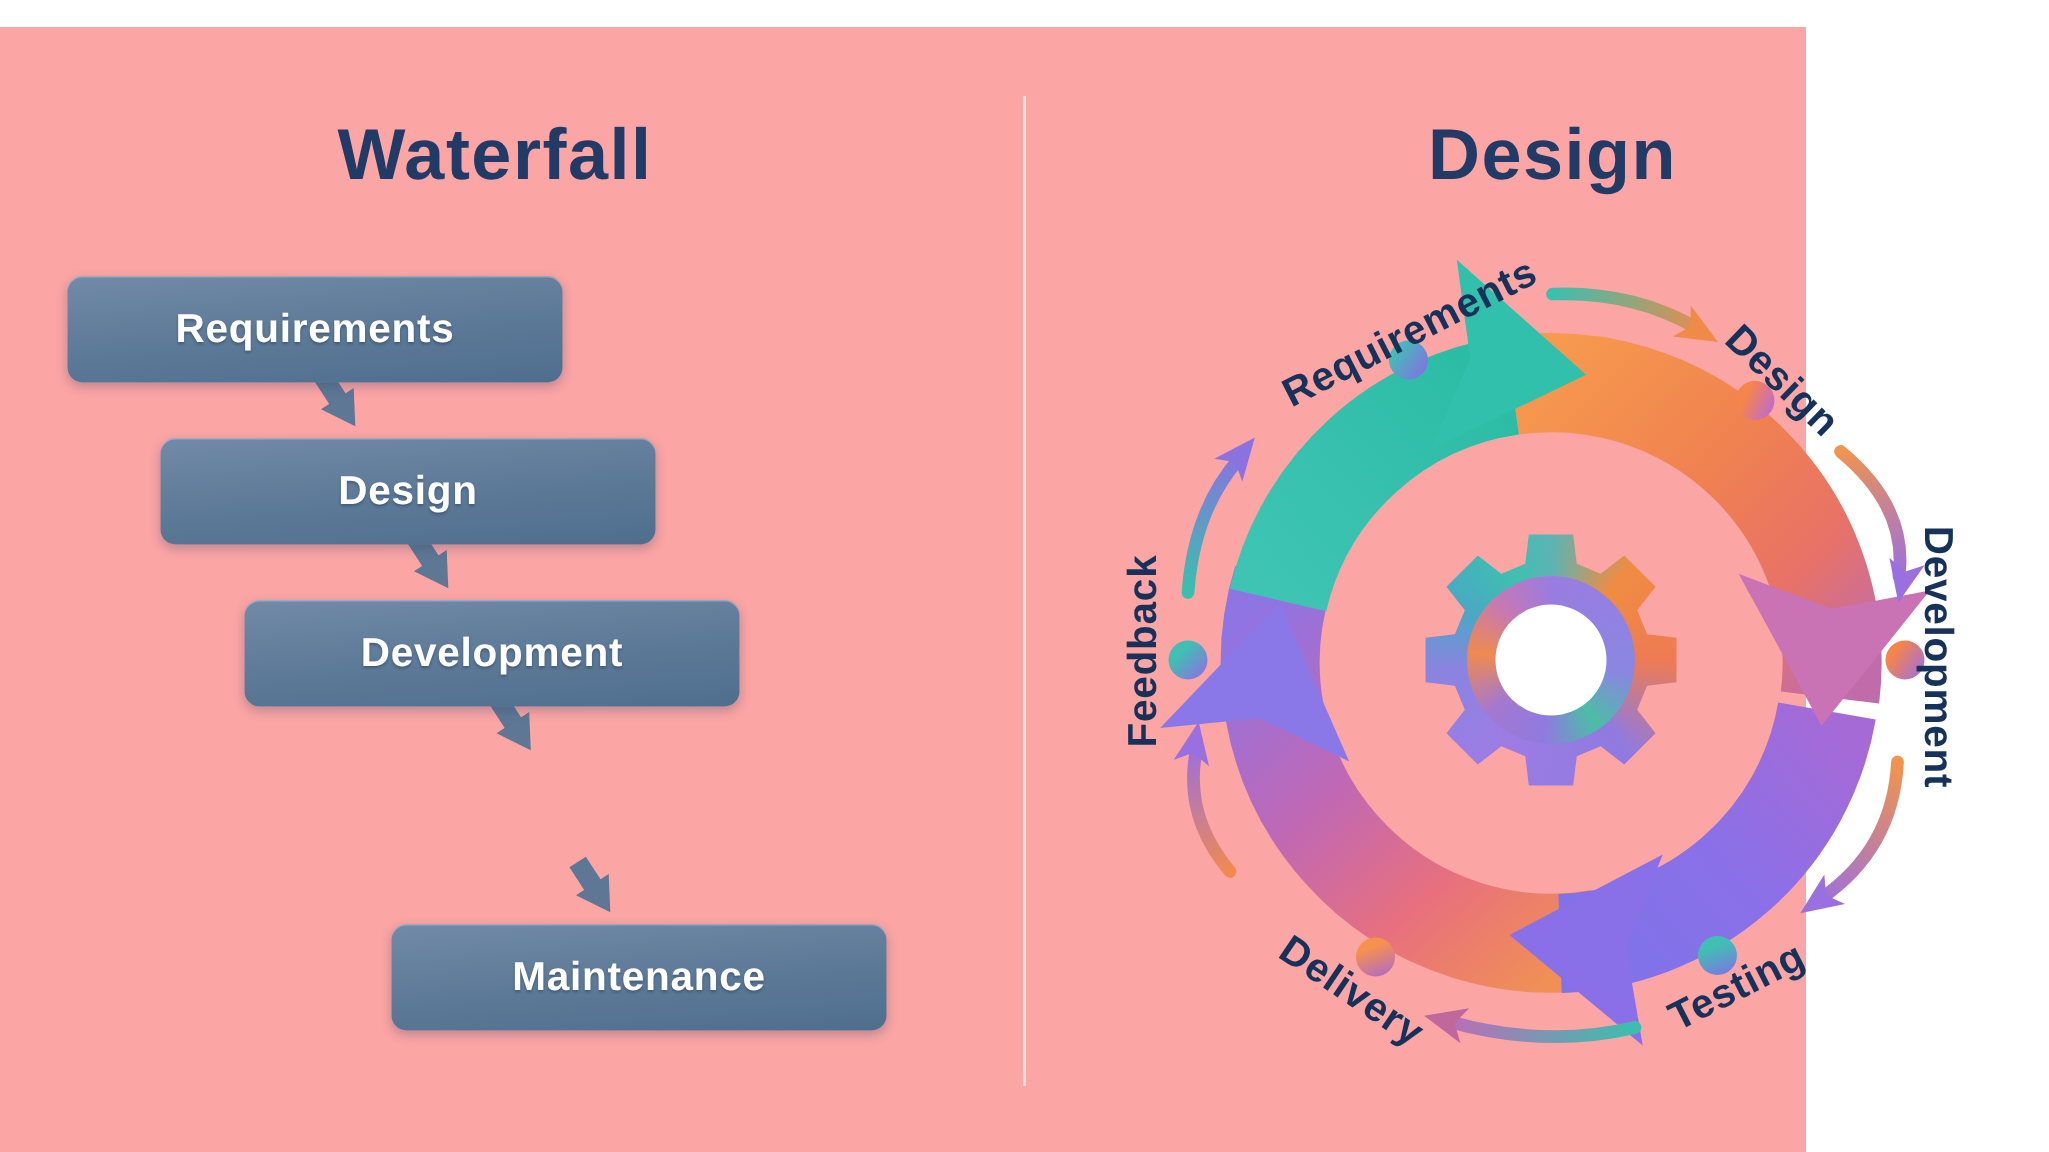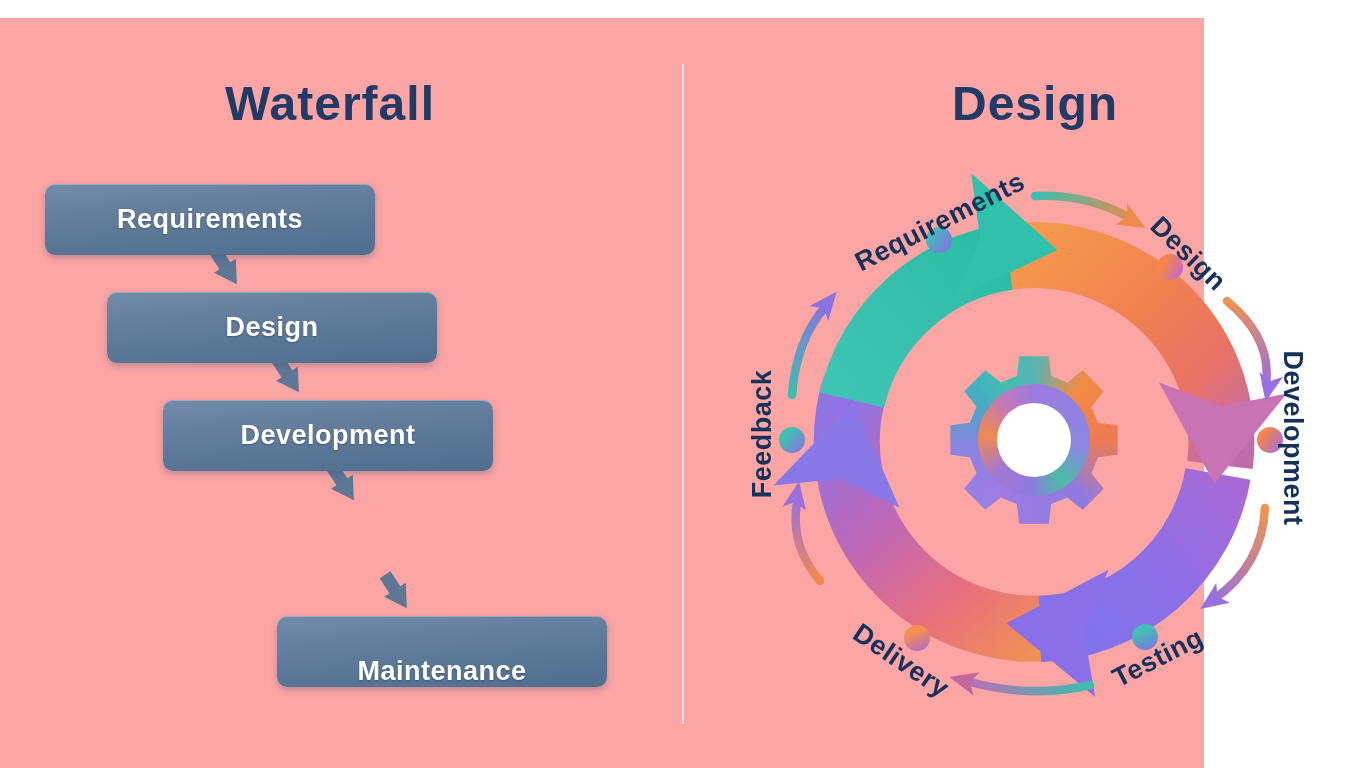--- a/index.html
+++ b/index.html
@@ -24,21 +24,21 @@
   .wbox { position:absolute; width:330px; height:71px; border-radius:10px;
           background:linear-gradient(175deg,#718aa7 0%, #5c7997 55%, #4f6e8e 100%);
           box-shadow:0 3px 7px rgba(50,70,100,0.30), inset 0 1px 0 rgba(255,255,255,0.30);
           display:flex; align-items:center; justify-content:center; }
   .wbox .wlbl { color:#ffffff; font-size:27px; font-weight:700; letter-spacing:0.5px;
                 text-shadow:0 1px 2px rgba(20,35,55,0.35); }
   .wbox1 { left:45px;  top:166px; }
   .wbox2 { left:107px; top:274px; }
   .wbox3 { left:163px; top:382px; }
   .wbox4 { left:215px; top:490px; }
-  .wbox5 { left:277px; top:598px;align-items:flex-end; }
+  .wbox5 { left:261px; top:598px; }
 
   .flow-svg { position:absolute; left:0; top:0; width:690px; height:768px; }
 
   
   .cycle-svg { position:absolute; left:0; top:0; width:676px; height:768px; }
 
   .phase { position:absolute; transform:translate(-50%,-50%) rotate(var(--r,0deg));
            font-size:27px; font-weight:800; color:#16325a; letter-spacing:0.5px;
            white-space:nowrap; }
 

